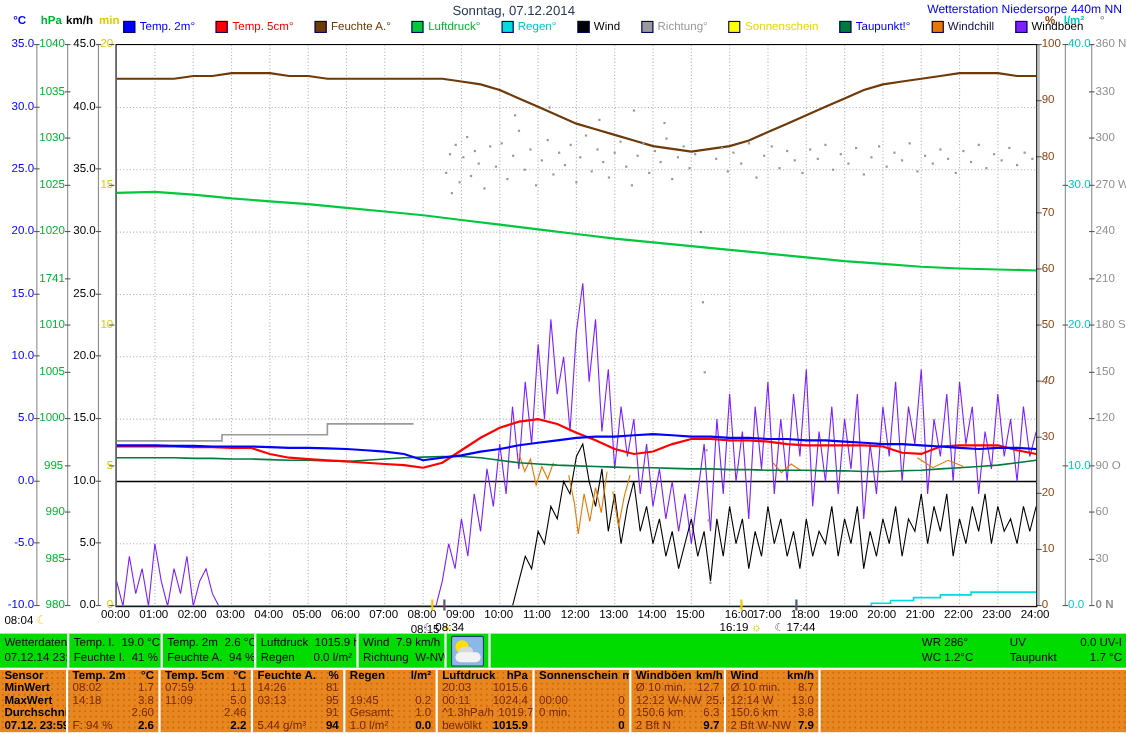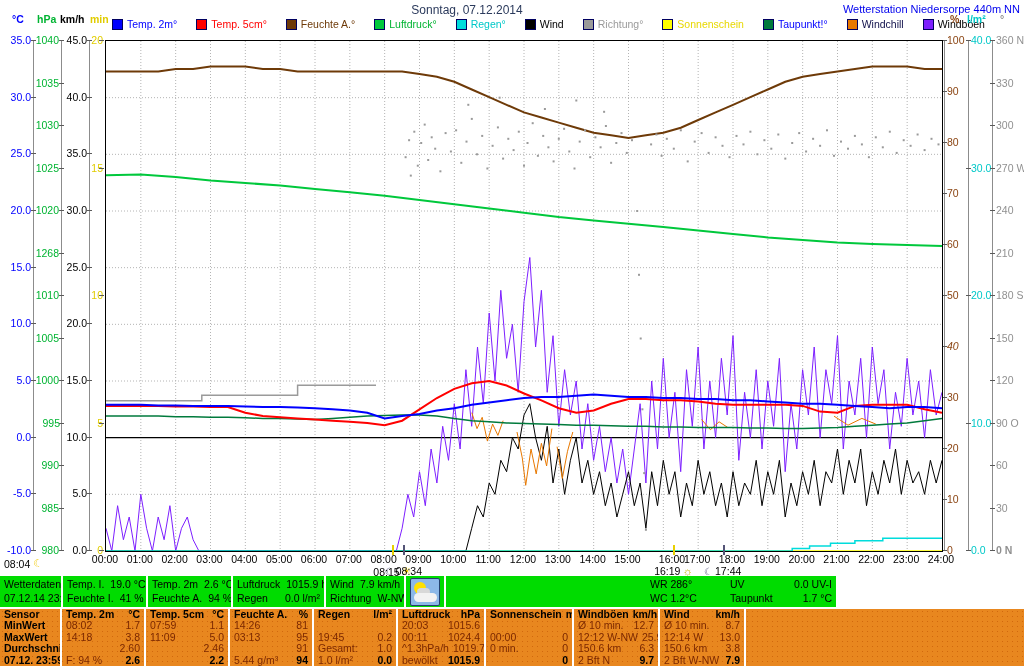--- a/index.html
+++ b/index.html
@@ -16,21 +16,21 @@
   .tickdash{position:absolute;width:5px;height:1px;background:#5a5a5a;}
   .xlab{position:absolute;top:553px;font-size:10.5px;transform:translateX(-50%);white-space:nowrap;}
   .marker{position:absolute;top:565px;font-size:10.5px;transform:translateX(-50%);white-space:nowrap;display:flex;gap:2px;align-items:center;}
   .mtick{position:absolute;top:545px;width:2px;height:10px;}
   .mi-sun{color:#f0d000;font-size:11px;}
   .mi-sun-outline{color:#c8b400;font-size:11px;}
   .mi-moon{color:#464672;font-size:10px;}
   .corner-note{position:absolute;left:4px;top:557px;font-size:10.5px;display:flex;gap:3px;align-items:center;}
   .corner-note .mi{color:#f0c800;font-size:11px;}
   #plot-wrap{position:absolute;left:105px;top:40px;width:836px;height:510px;border:1px solid #000;}
-  #statusbar{position:absolute;left:0;top:576px;width:836px;height:31px;background:#00dc00;display:flex;box-sizing:border-box;}
+  #statusbar{position:absolute;left:0;top:576px;width:1024px;height:31px;background:#00dc00;display:flex;box-sizing:border-box;}
   .sb-cell{height:100%;box-sizing:border-box;padding:1px 4px;font-size:10.5px;overflow:hidden;}
   .sb-cell.sep{border-right:2px solid #ffffff;}
   .sb-line{display:flex;justify-content:space-between;gap:6px;height:14px;line-height:14px;white-space:nowrap;}
   .sb-spacer{flex:1;}
   .sb-iconcell{display:flex;align-items:center;justify-content:center;}
   .wicon{width:32px;height:26px;background:#8cb8e8;border:1px solid #23406e;position:relative;border-radius:2px;}
   .wsun{position:absolute;left:3px;top:3px;width:12px;height:12px;border-radius:50%;background:#ffe000;}
   .wcloud{position:absolute;right:2px;bottom:3px;width:23px;height:9px;background:#f2f2f2;border-radius:6px;}
   .wcloud2{position:absolute;right:9px;bottom:9px;width:13px;height:8px;background:#d8d8d8;border-radius:6px;}
   #sensortable{position:absolute;left:0;top:609px;width:1024px;height:57px;display:flex;background-color:#e8871f;
@@ -122,29 +122,29 @@
       <span class="ytick" style="top: 35px; color: rgb(0, 180, 50); left: 23px; width: 36px; text-align: right;">1040</span>
       <span class="tickdash" style="left: 59px; top: 40px;"></span>
       <span class="ytick" style="top: 77.5px; color: rgb(0, 180, 50); left: 23px; width: 36px; text-align: right;">1035</span>
       <span class="tickdash" style="left: 59px; top: 82.5px;"></span>
       <span class="ytick" style="top: 120px; color: rgb(0, 180, 50); left: 23px; width: 36px; text-align: right;">1030</span>
       <span class="tickdash" style="left: 59px; top: 125px;"></span>
       <span class="ytick" style="top: 162.5px; color: rgb(0, 180, 50); left: 23px; width: 36px; text-align: right;">1025</span>
       <span class="tickdash" style="left: 59px; top: 167.5px;"></span>
       <span class="ytick" style="top: 205px; color: rgb(0, 180, 50); left: 23px; width: 36px; text-align: right;">1020</span>
       <span class="tickdash" style="left: 59px; top: 210px;"></span>
-      <span class="ytick" style="top: 247.5px; color: rgb(0, 180, 50); left: 23px; width: 36px; text-align: right;">1268</span>
+      <span class="ytick" style="top: 247.5px; color: rgb(0, 180, 50); left: 23px; width: 36px; text-align: right;">1741</span>
       <span class="tickdash" style="left: 59px; top: 252.5px;"></span>
       <span class="ytick" style="top: 290px; color: rgb(0, 180, 50); left: 23px; width: 36px; text-align: right;">1010</span>
       <span class="tickdash" style="left: 59px; top: 295px;"></span>
       <span class="ytick" style="top: 332.5px; color: rgb(0, 180, 50); left: 23px; width: 36px; text-align: right;">1005</span>
       <span class="tickdash" style="left: 59px; top: 337.5px;"></span>
       <span class="ytick" style="top: 375px; color: rgb(0, 180, 50); left: 23px; width: 36px; text-align: right;">1000</span>
       <span class="tickdash" style="left: 59px; top: 380px;"></span>
-      <span class="ytick" style="top: 417.5px; color: rgb(0, 180, 50); left: 24px; width: 36px; text-align: right;">995</span>
+      <span class="ytick" style="top: 417.5px; color: rgb(0, 180, 50); left: 40px; width: 36px; ">995</span>
       <span class="tickdash" style="left: 59px; top: 422.5px;"></span>
       <span class="ytick" style="top: 460px; color: rgb(0, 180, 50); left: 23px; width: 36px; text-align: right;">990</span>
       <span class="tickdash" style="left: 59px; top: 465px;"></span>
       <span class="ytick" style="top: 502.5px; color: rgb(0, 180, 50); left: 23px; width: 36px; text-align: right;">985</span>
       <span class="tickdash" style="left: 59px; top: 507.5px;"></span>
       <span class="ytick" style="top: 545px; color: rgb(0, 180, 50); left: 23px; width: 36px; text-align: right;">980</span>
       <span class="tickdash" style="left: 59px; top: 550px;"></span>
       <span class="unit" style="left: 60px; top: 13px; color: rgb(0, 0, 0);">km/h</span>
       <span class="vline" style="left: 89px; top: 40px; height: 510px;"></span>
       <span class="ytick" style="top: 35px; color: rgb(0, 0, 0); left: 51px; width: 36px; text-align: right;">45.0</span>

